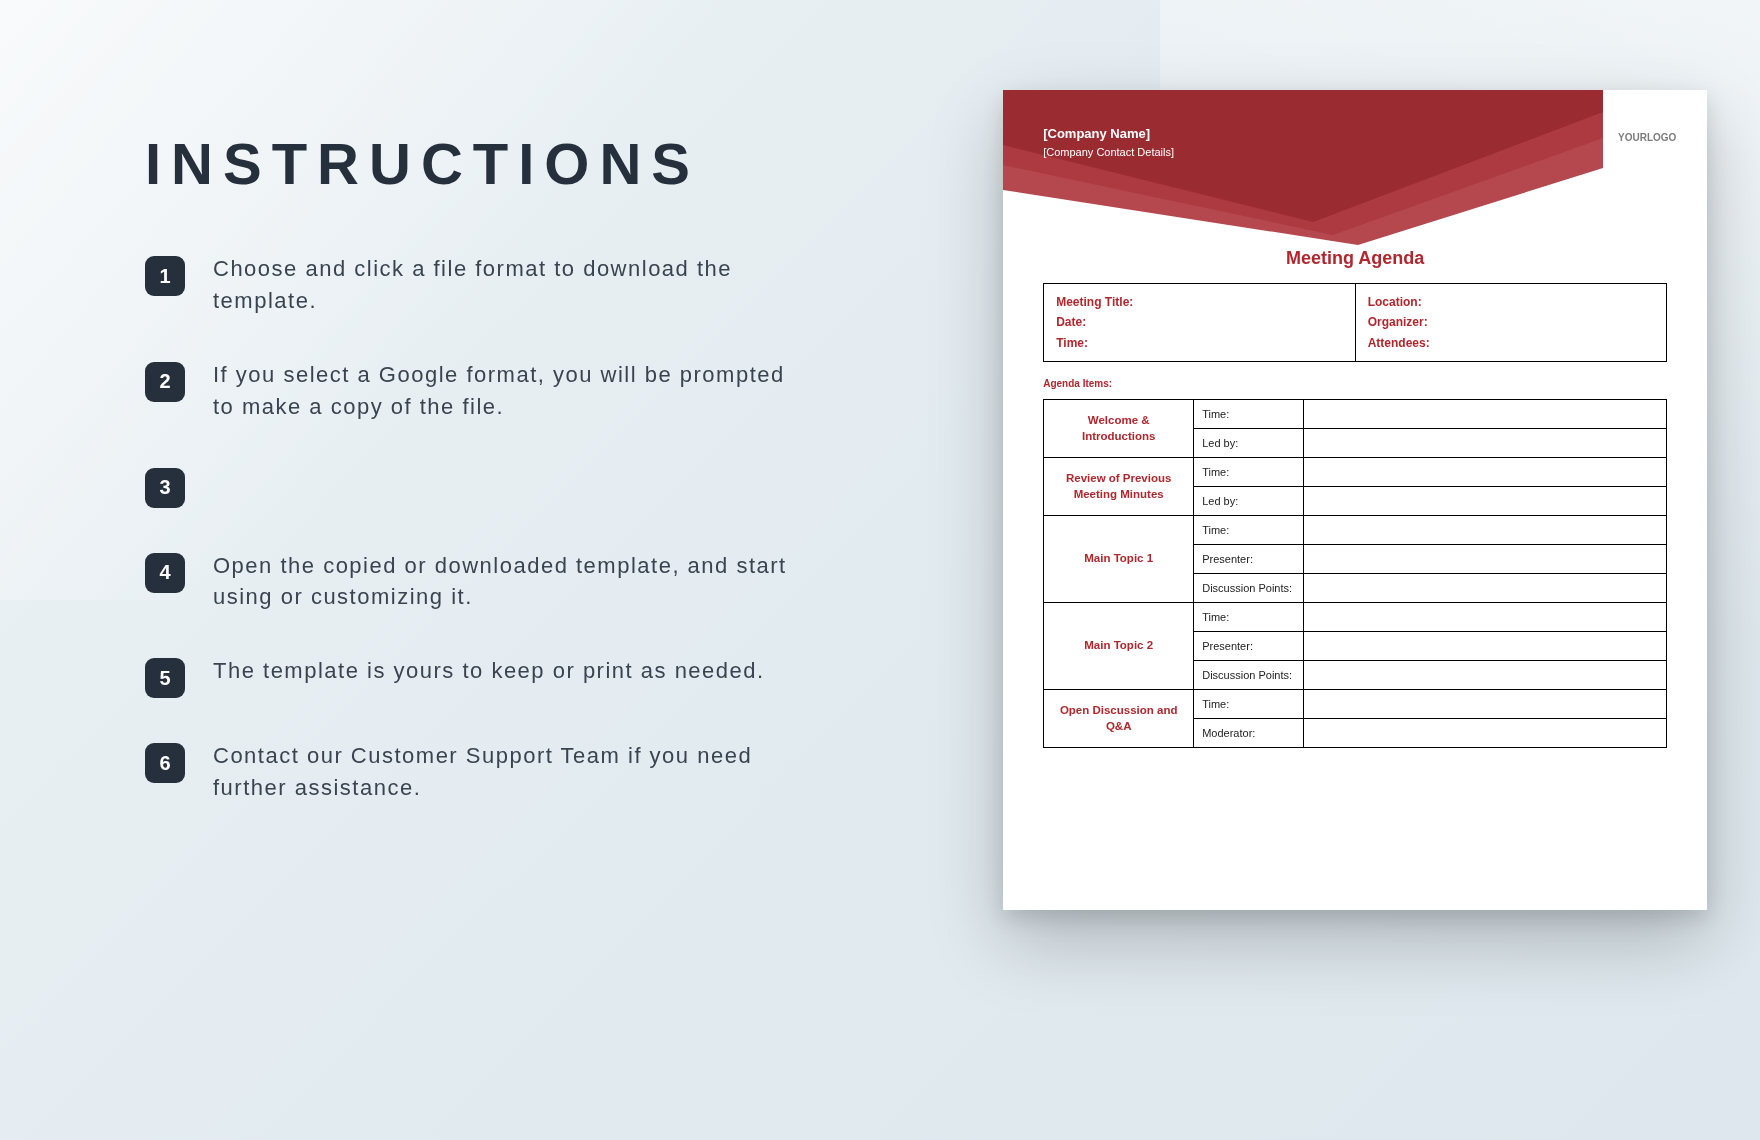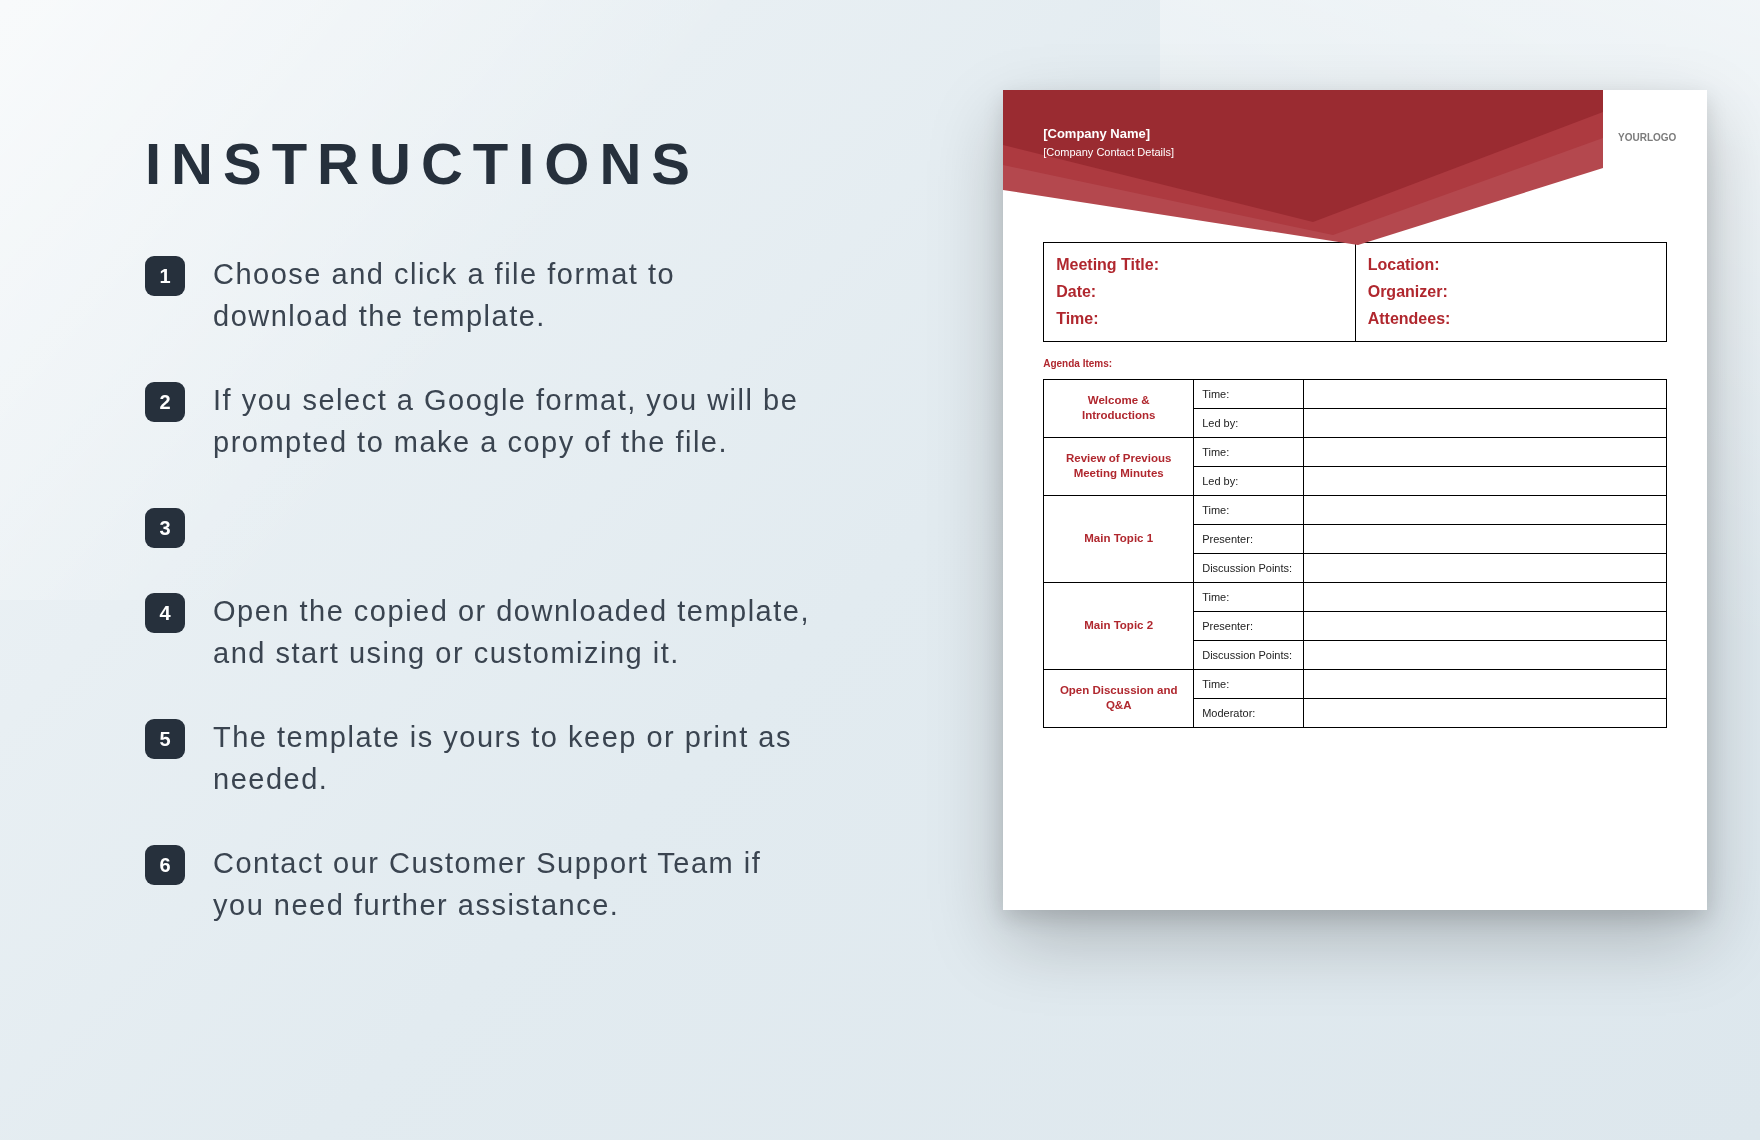--- a/index.html
+++ b/index.html
@@ -65,21 +65,21 @@
     border-radius: 9px;
     display: flex;
     align-items: center;
     justify-content: center;
     font-weight: 600;
     font-size: 20px;
     flex-shrink: 0;
     margin-top: 3px;
   }
   .step-text {
-    font-size: 29px;
+    font-size: 22px;
     line-height: 1.45;
     color: #3a4450;
     letter-spacing: 1.5px;
     font-weight: 400;
     max-width: 600px;
   }
 
   
   .right {
     flex: 1;
@@ -139,21 +139,21 @@
     font-size: 18px;
     margin: 6px 0 14px;
   }
   .meta {
     border: 1px solid #000;
     display: flex;
   }
   .meta-col {
     flex: 1;
     padding: 8px 12px;
-    font-size: 16px;
+    font-size: 12px;
     line-height: 1.7;
     color: #b0272e;
     font-weight: 600;
   }
   .meta-col:first-child { border-right: 1px solid #000; }
   .section-label {
     color: #b0272e;
     font-weight: 700;
     font-size: 10px;
     margin: 16px 0 10px;
@@ -228,20 +228,21 @@
           <div class="cname">[Company Name]</div>
           <div class="cdet">[Company Contact Details]</div>
         </div>
         <div class="logo">
           <span>YOUR</span>
           <span>LOGO</span>
         </div>
       </div>
 
       <div class="doc-body">
+        <div class="doc-title">Meeting Agenda</div>
 
         <div class="meta">
           <div class="meta-col">
             <div>Meeting Title:</div>
             <div>Date:</div>
             <div>Time:</div>
           </div>
           <div class="meta-col">
             <div>Location:</div>
             <div>Organizer:</div>

